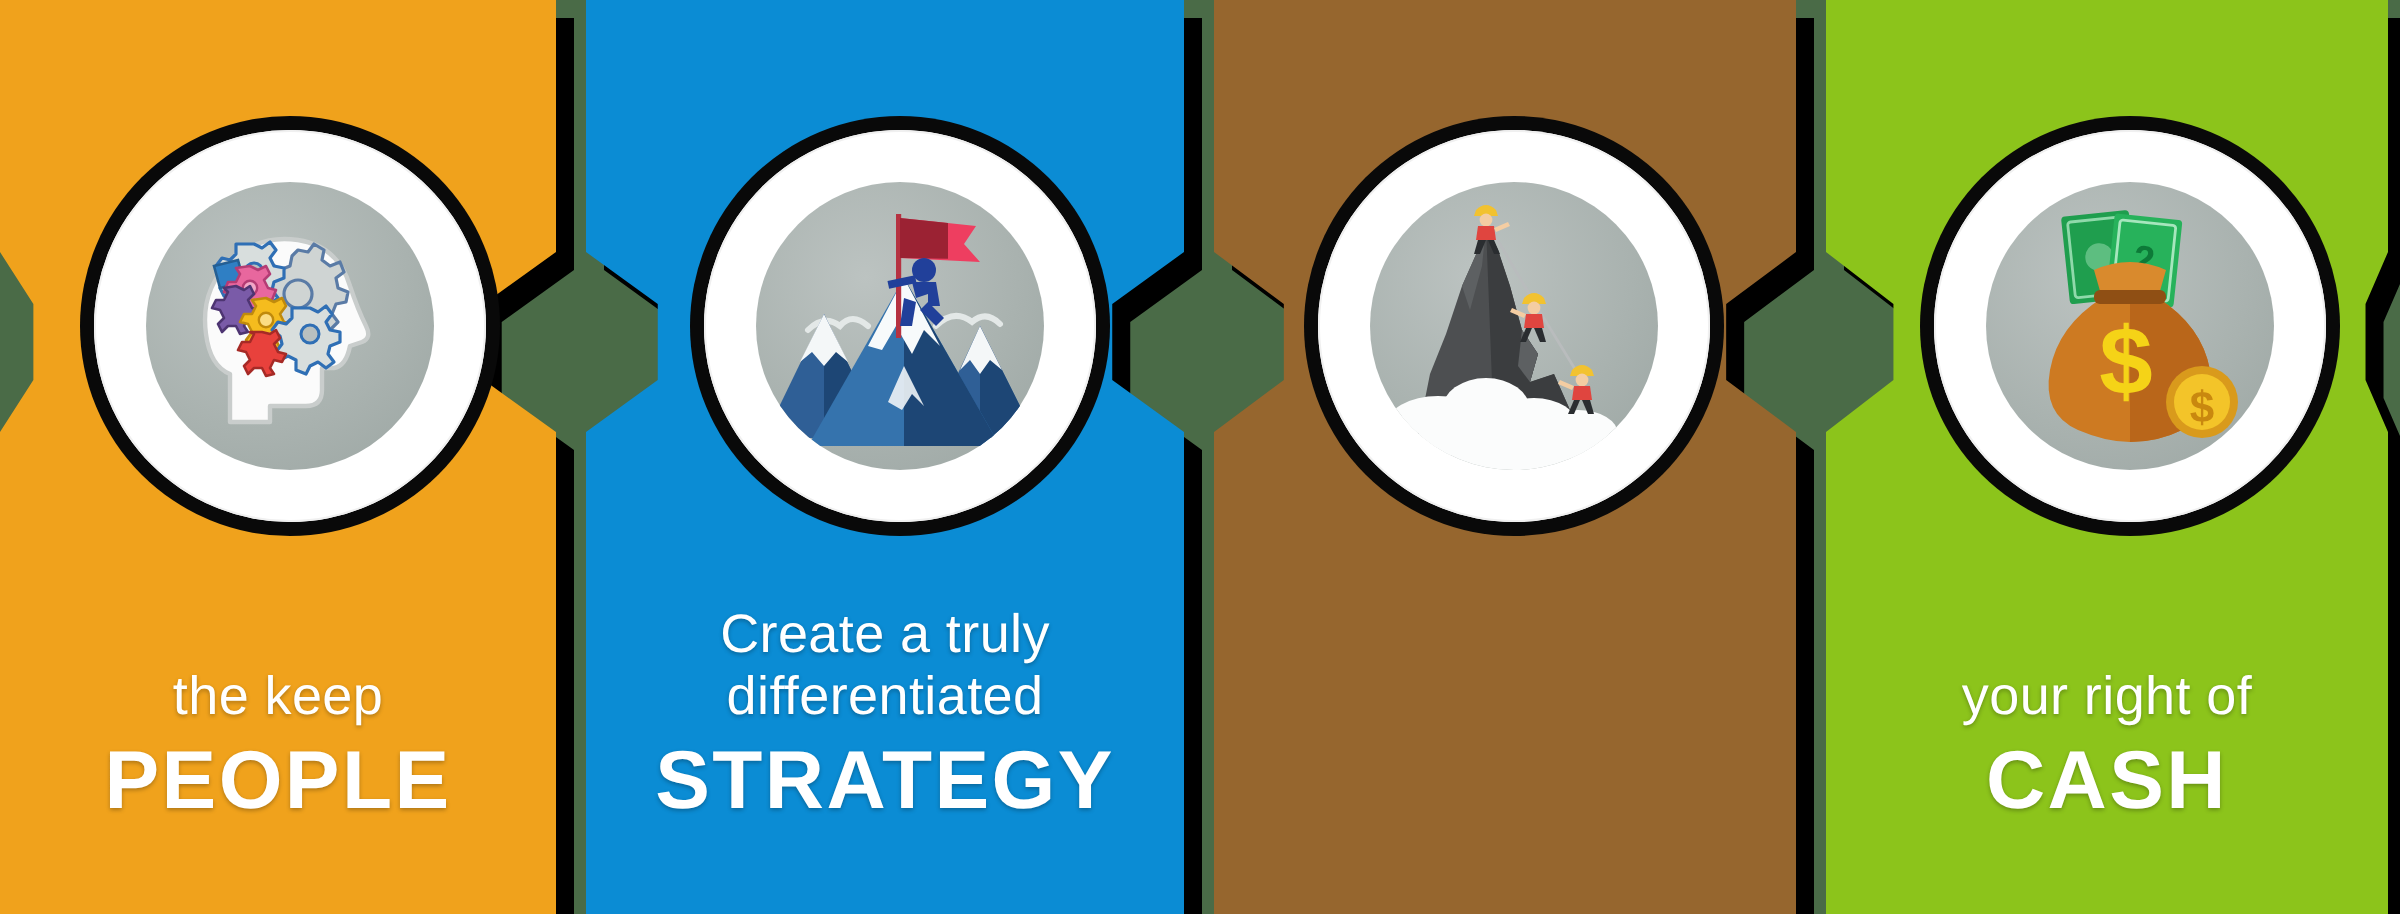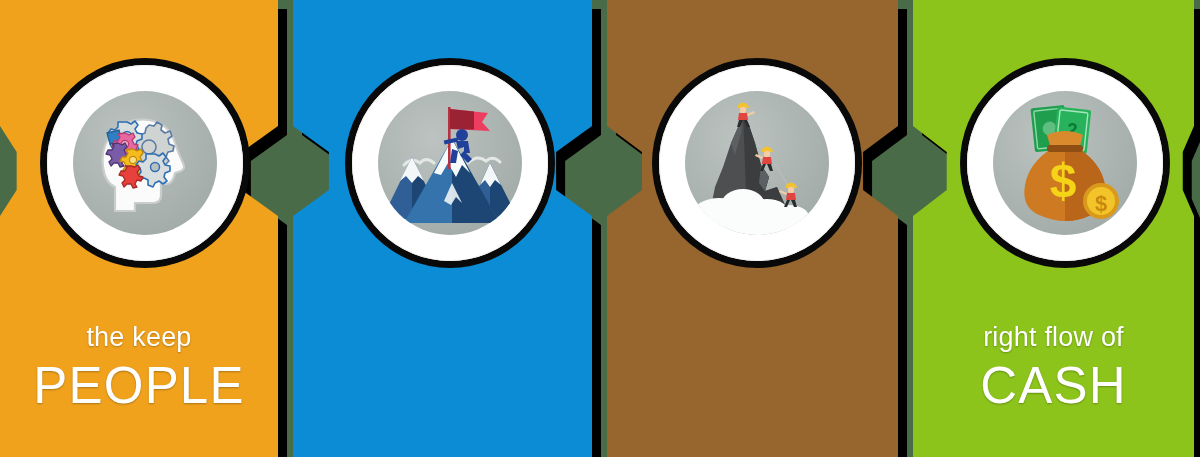--- a/index.html
+++ b/index.html
@@ -48,22 +48,22 @@
     pointer-events:none;
   }
   .cap-line{
     display:block;
     font-size:27px;
     font-weight:400;
     letter-spacing:.2px;
   }
   .cap-key{
     display:block;
-    font-size:51px;
-    font-weight:400;
+    font-size:41px;
+    font-weight:700;
     letter-spacing:1.2px;
     margin-top:3px;
   }
 
   
   .badge{
     position:absolute;
     width:210px;height:210px;
     z-index:6;
   }
@@ -104,38 +104,43 @@
       <span class="cap-key">PEOPLE</span>
     </div>
   </div>
 
   <div class="panel" style="left:293px;width:299px;">
     <div class="panel-shape">
       <div class="panel-shadow" style="clip-path:polygon(0 0, 100% 0, 100% 126px, 88% 152px, 88% 190px, 100% 216px, 100% 100%, 0 100%, 0 216px, 12% 190px, 12% 152px, 0 126px);"></div>
       <div class="panel-fill" style="background:#0b8cd4;clip-path:polygon(0 0, 100% 0, 100% 126px, 88% 152px, 88% 190px, 100% 216px, 100% 100%, 0 100%, 0 216px, 12% 190px, 12% 152px, 0 126px);"></div>
     </div>
 
+    <div class="caption">
+      <span class="cap-line">Create a truly</span>
+      <span class="cap-line">differentiated</span>
+      <span class="cap-key">STRATEGY</span>
+    </div>
   </div>
 
   <div class="panel" style="left:607px;width:291px;">
     <div class="panel-shape">
       <div class="panel-shadow" style="clip-path:polygon(0 0, 100% 0, 100% 126px, 88% 152px, 88% 190px, 100% 216px, 100% 100%, 0 100%, 0 216px, 12% 190px, 12% 152px, 0 126px);"></div>
       <div class="panel-fill" style="background:#96662e;clip-path:polygon(0 0, 100% 0, 100% 126px, 88% 152px, 88% 190px, 100% 216px, 100% 100%, 0 100%, 0 216px, 12% 190px, 12% 152px, 0 126px);"></div>
     </div>
 
   </div>
 
   <div class="panel" style="left:913px;width:281px;">
     <div class="panel-shape">
       <div class="panel-shadow" style="clip-path:polygon(0 0, 100% 0, 100% 126px, 96% 152px, 96% 190px, 100% 216px, 100% 100%, 0 100%, 0 216px, 12% 190px, 12% 152px, 0 126px);"></div>
       <div class="panel-fill" style="background:#8cc41b;clip-path:polygon(0 0, 100% 0, 100% 126px, 96% 152px, 96% 190px, 100% 216px, 100% 100%, 0 100%, 0 216px, 12% 190px, 12% 152px, 0 126px);"></div>
     </div>
 
     <div class="caption">
-      <span class="cap-line">right flow of</span>
+      <span class="cap-line">your right of</span>
       <span class="cap-key">CASH</span>
     </div>
   </div>
 
   <div class="badge" style="left:40px;top:58px;">
     <div class="ring-black"></div>
     <div class="ring-white"></div>
     <div class="disc">
       <svg class="icon-svg" viewBox="0 0 144 144">
 

